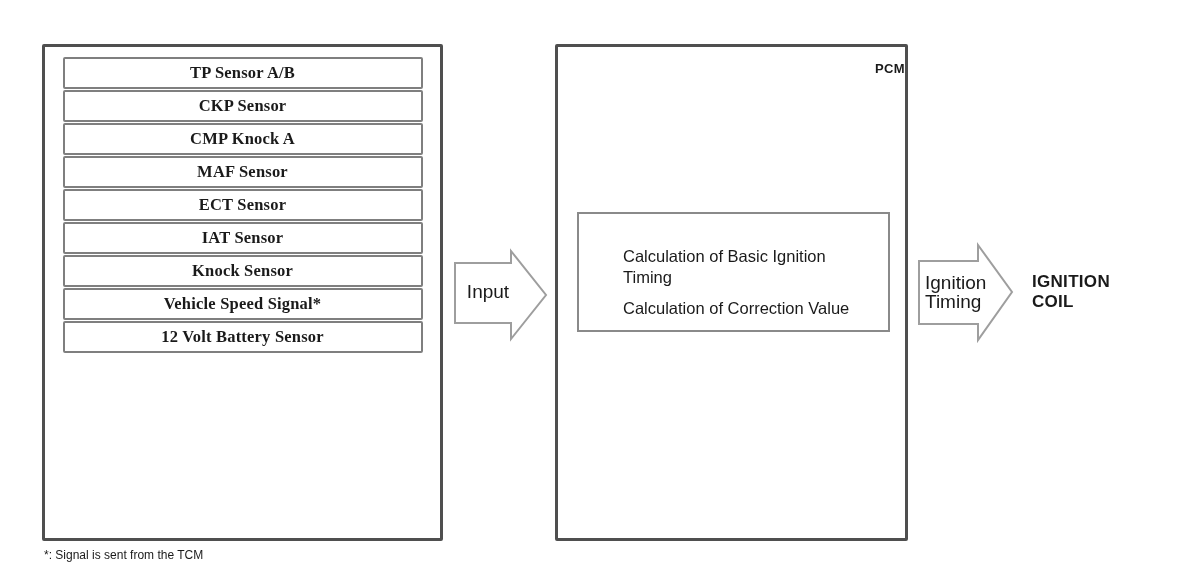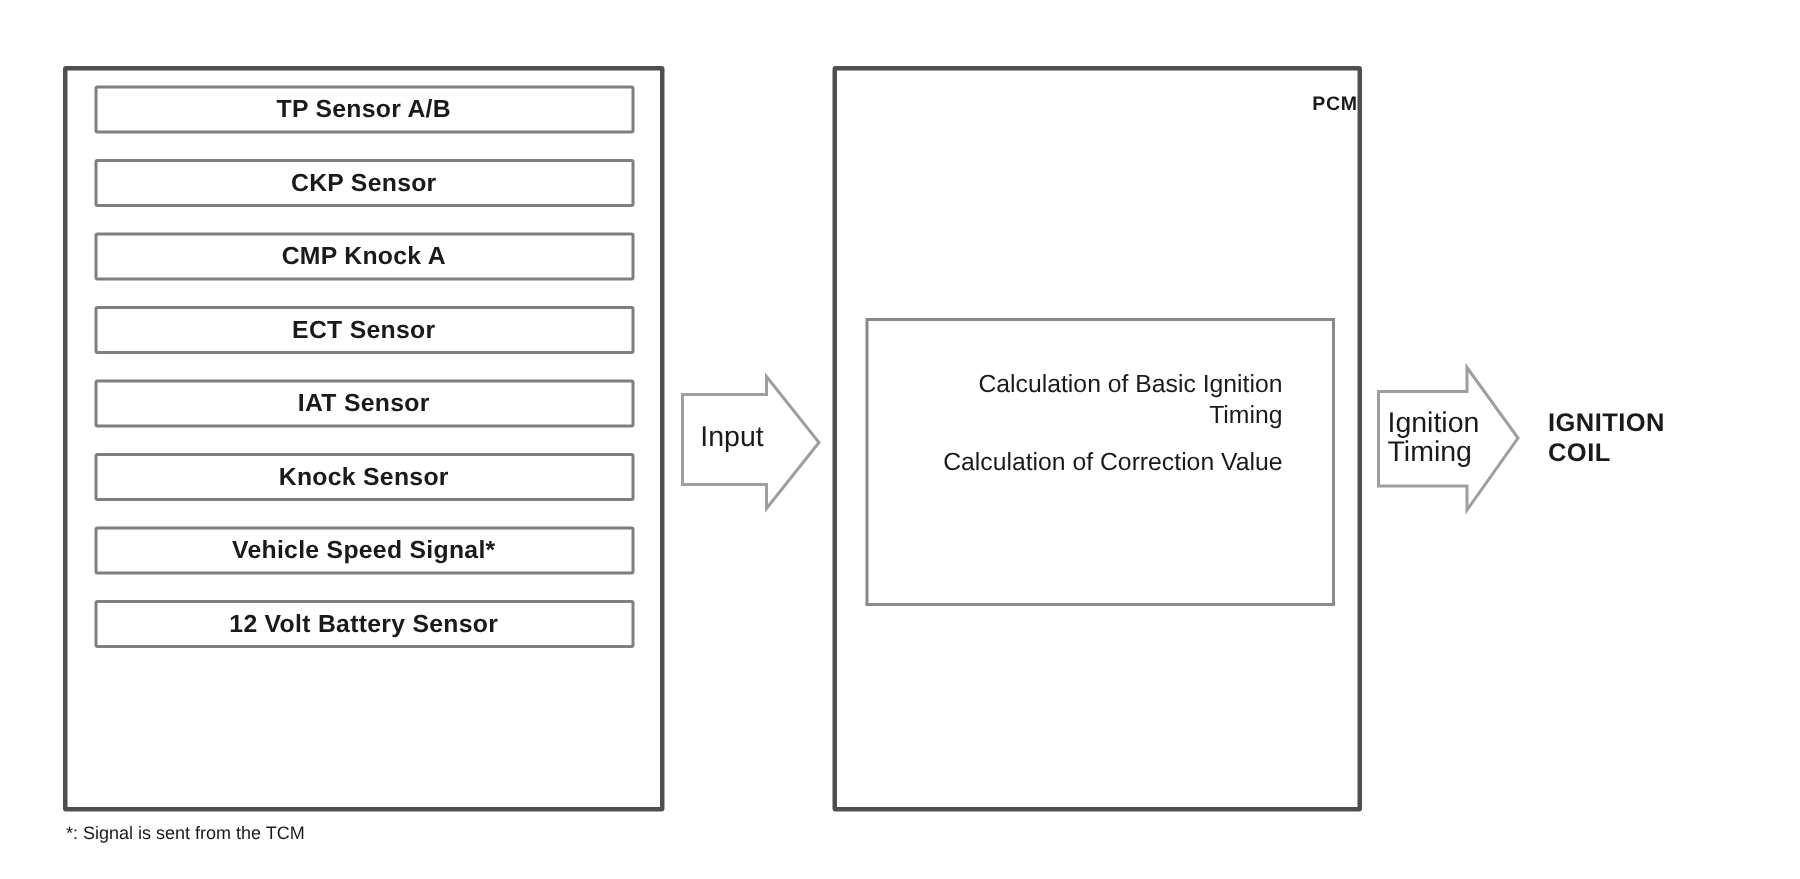--- a/index.html
+++ b/index.html
@@ -27,21 +27,22 @@
     background: #ffffff;
     box-sizing: border-box;
   }
   .sensors-box {
     left: 42px;
     width: 401px;
     display: flex;
     flex-direction: column;
     align-items: center;
     padding-top: 10px;
-    gap: 17px;
+    gap: 1px;
+    font-family: Liberation Serif, serif;
   }
   .pcm-box {
     left: 555px;
     width: 353px;
   }
 
   
   .sensor-box {
     width: 360px;
     height: 32px;
@@ -72,26 +73,25 @@
     font-weight: bold;
     letter-spacing: 0.4px;
   }
 
   
   .calc-box {
     position: absolute;
     left: 577px;
     top: 212px;
     width: 313px;
-    height: 192px;
+    height: 120px;
     border: 2px solid #8a8a8a;
     background: #ffffff;
     box-sizing: border-box;
     padding: 32px 20px 0 44px;
-    text-align: right;
   }
   .calc-line {
     margin: 0 0 10px 0;
     font-size: 16.5px;
     line-height: 21px;
     max-width: 232px;
   }
 
   
   .arrow-svg {
@@ -145,20 +145,23 @@
     <div class="sensor-box">
       <span class="sensor-label">TP Sensor A/B</span>
     </div>
     <div class="sensor-box">
       <span class="sensor-label">CKP Sensor</span>
     </div>
     <div class="sensor-box">
       <span class="sensor-label">CMP Knock A</span>
     </div>
     <div class="sensor-box">
+      <span class="sensor-label">MAF Sensor</span>
+    </div>
+    <div class="sensor-box">
       <span class="sensor-label">ECT Sensor</span>
     </div>
     <div class="sensor-box">
       <span class="sensor-label">IAT Sensor</span>
     </div>
     <div class="sensor-box">
       <span class="sensor-label">Knock Sensor</span>
     </div>
     <div class="sensor-box">
       <span class="sensor-label">Vehicle Speed Signal*</span>

